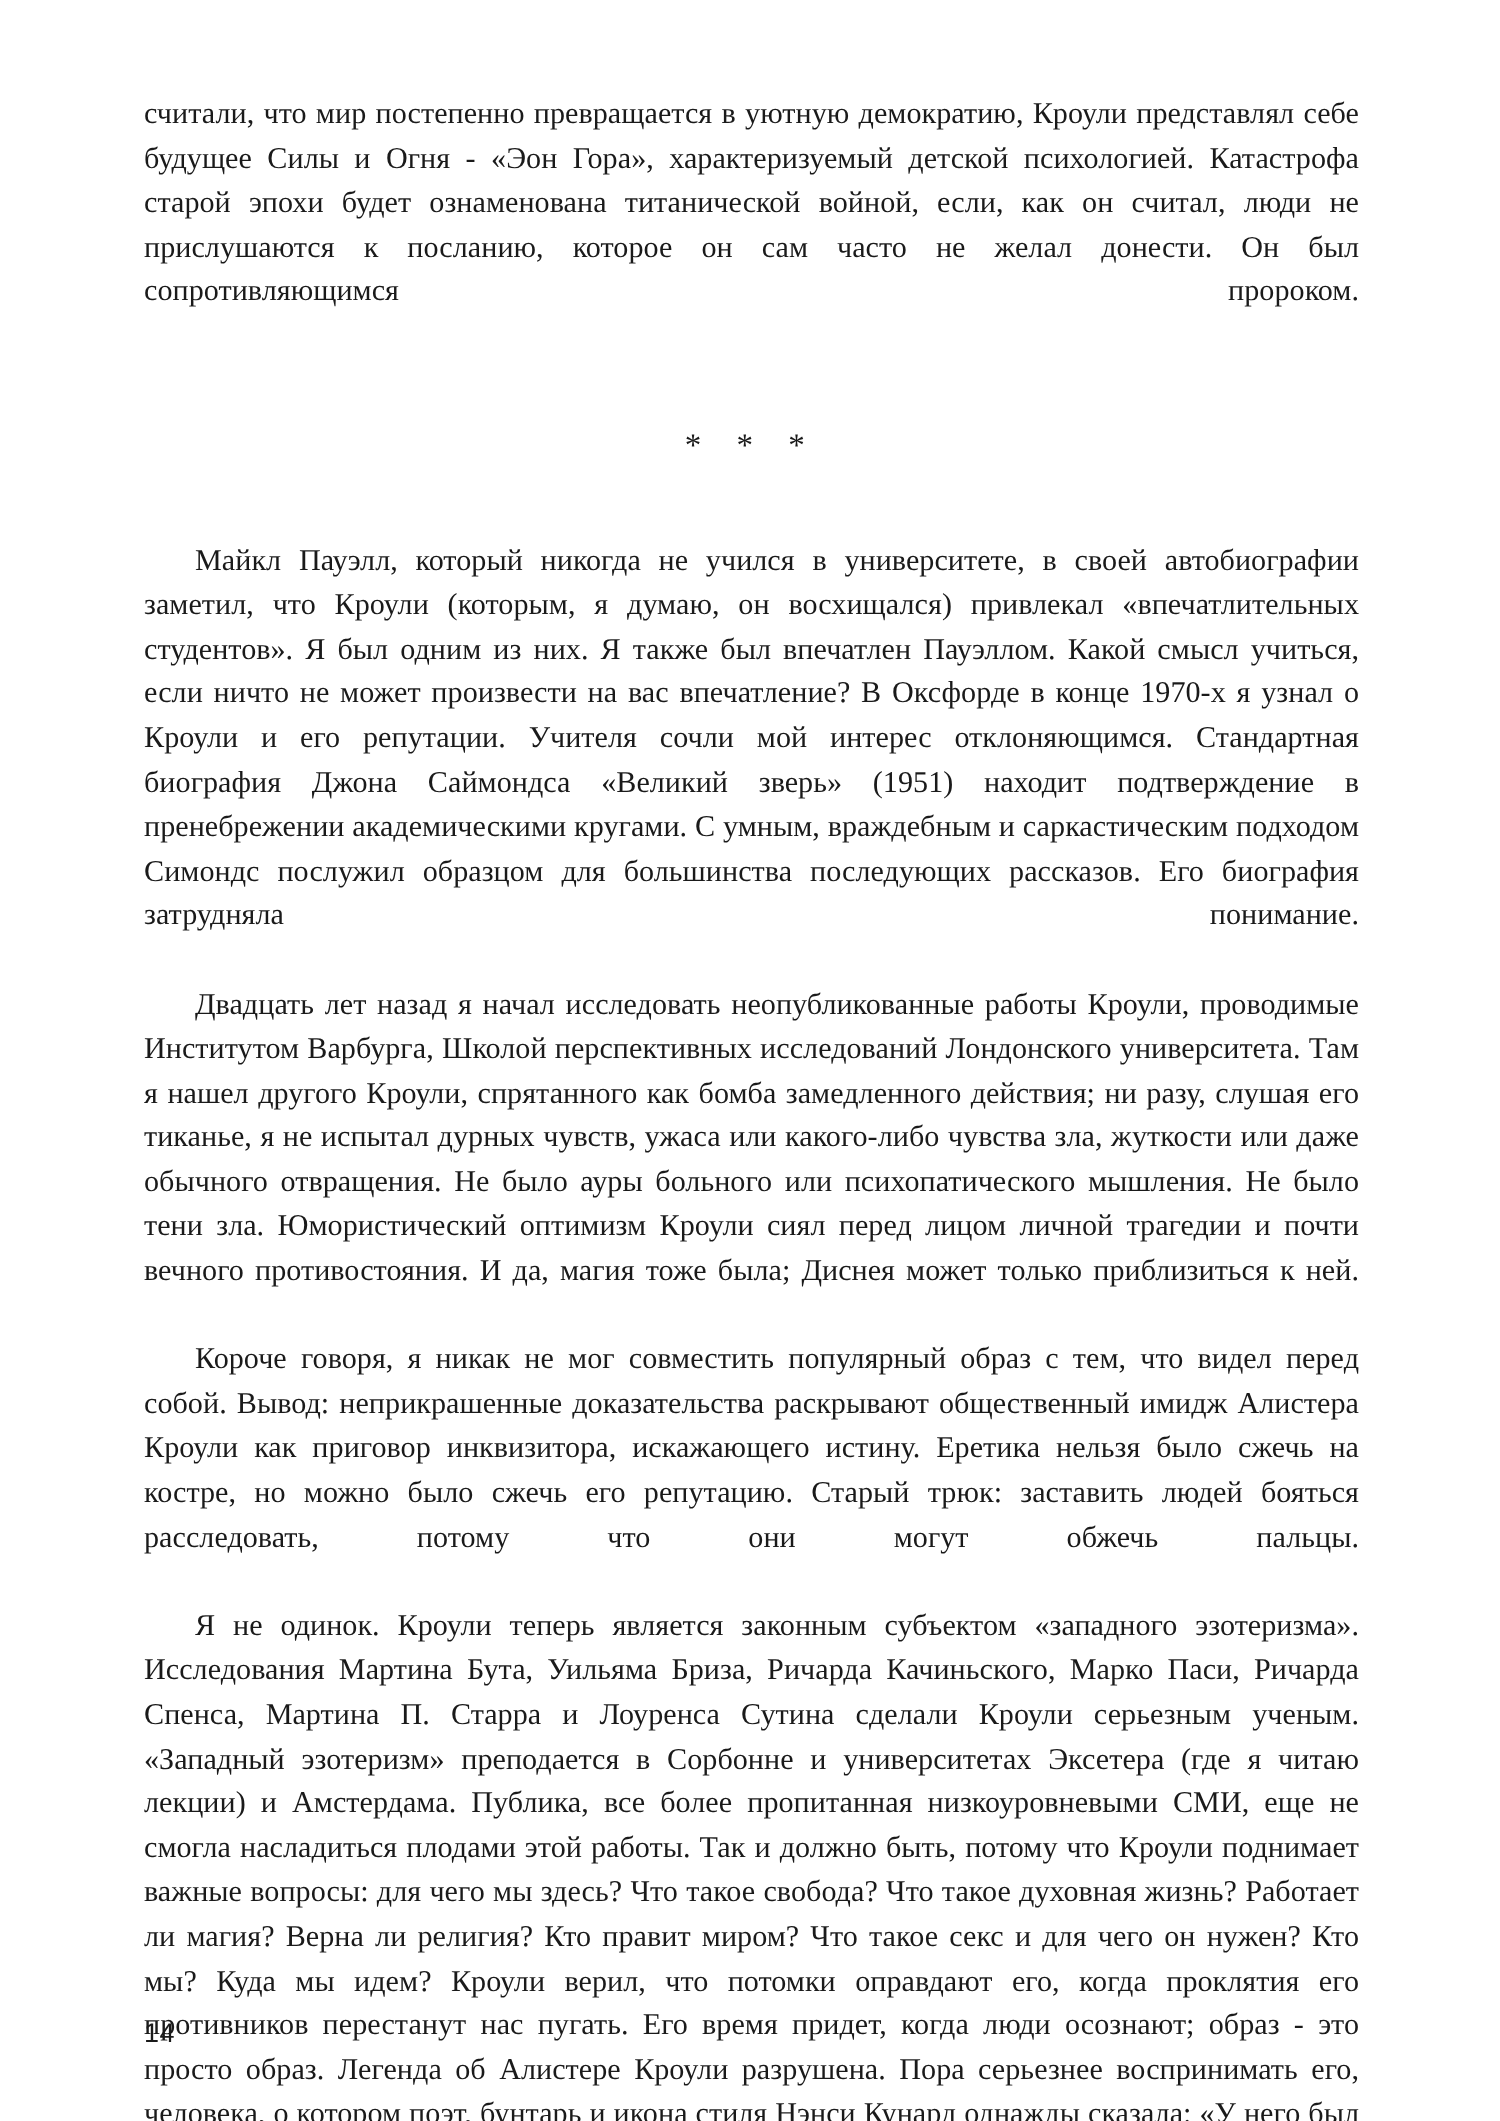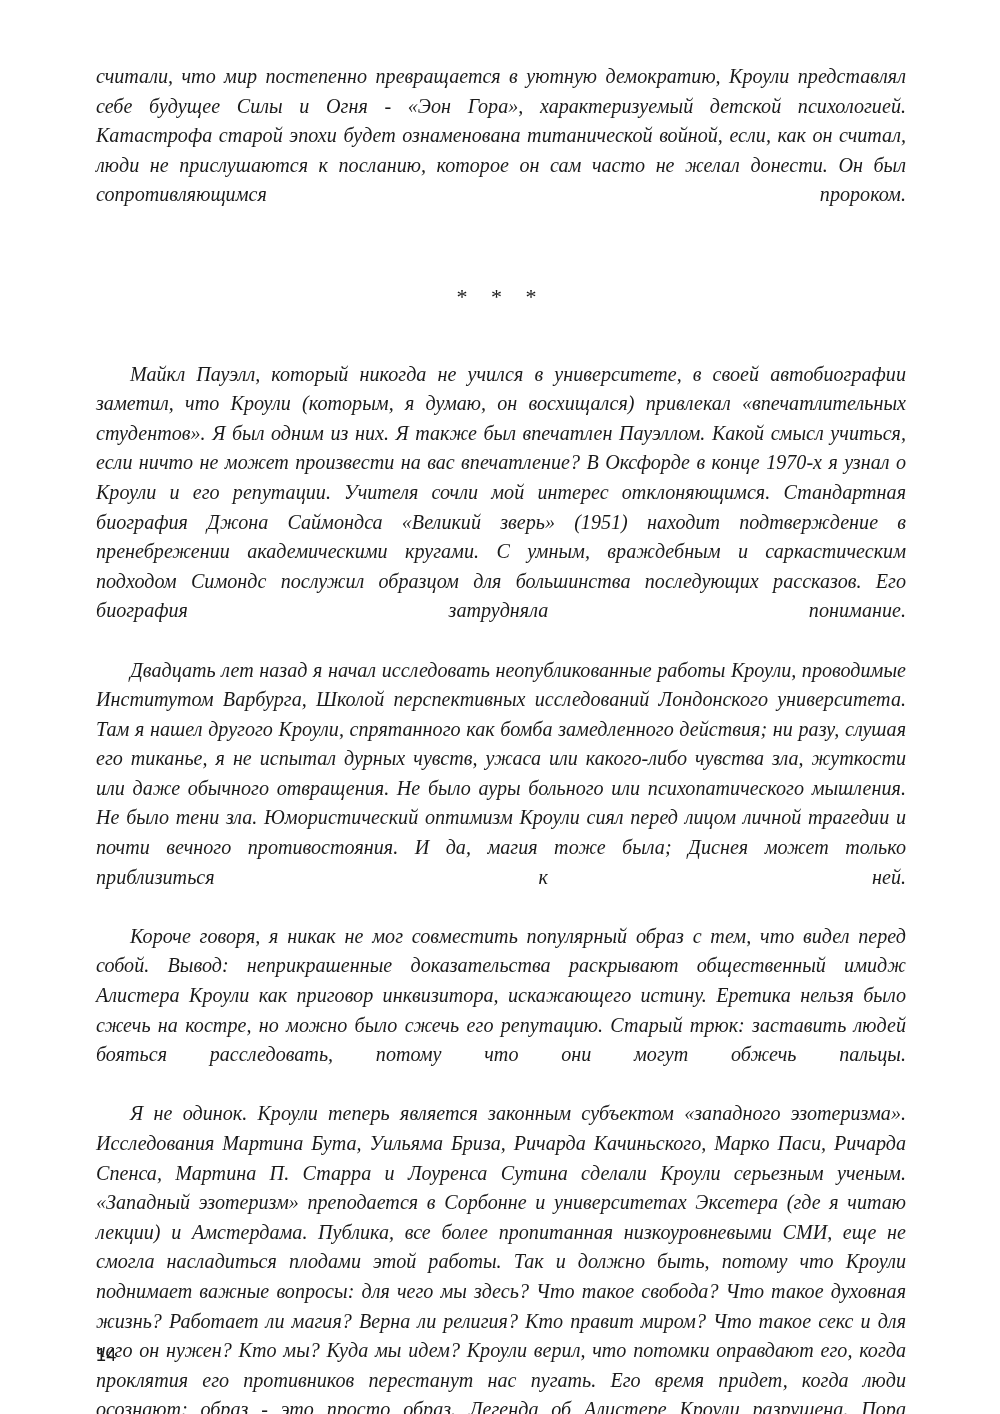--- a/index.html
+++ b/index.html
@@ -37,21 +37,20 @@
     padding: 0;
     font-size: 20.1px;
     line-height: 29.6px;
     text-align: justify;
     text-justify: inter-word;
     letter-spacing: 0.02px;
     word-spacing: 0.1px;
     -webkit-hyphens: none;
     hyphens: none;
     color: #1a1a1a;
-    font-style: italic;
   }
 
   p.indent {
     text-indent: 34px;
   }
 
   p.no-indent {
     text-indent: 0;
   }
 

